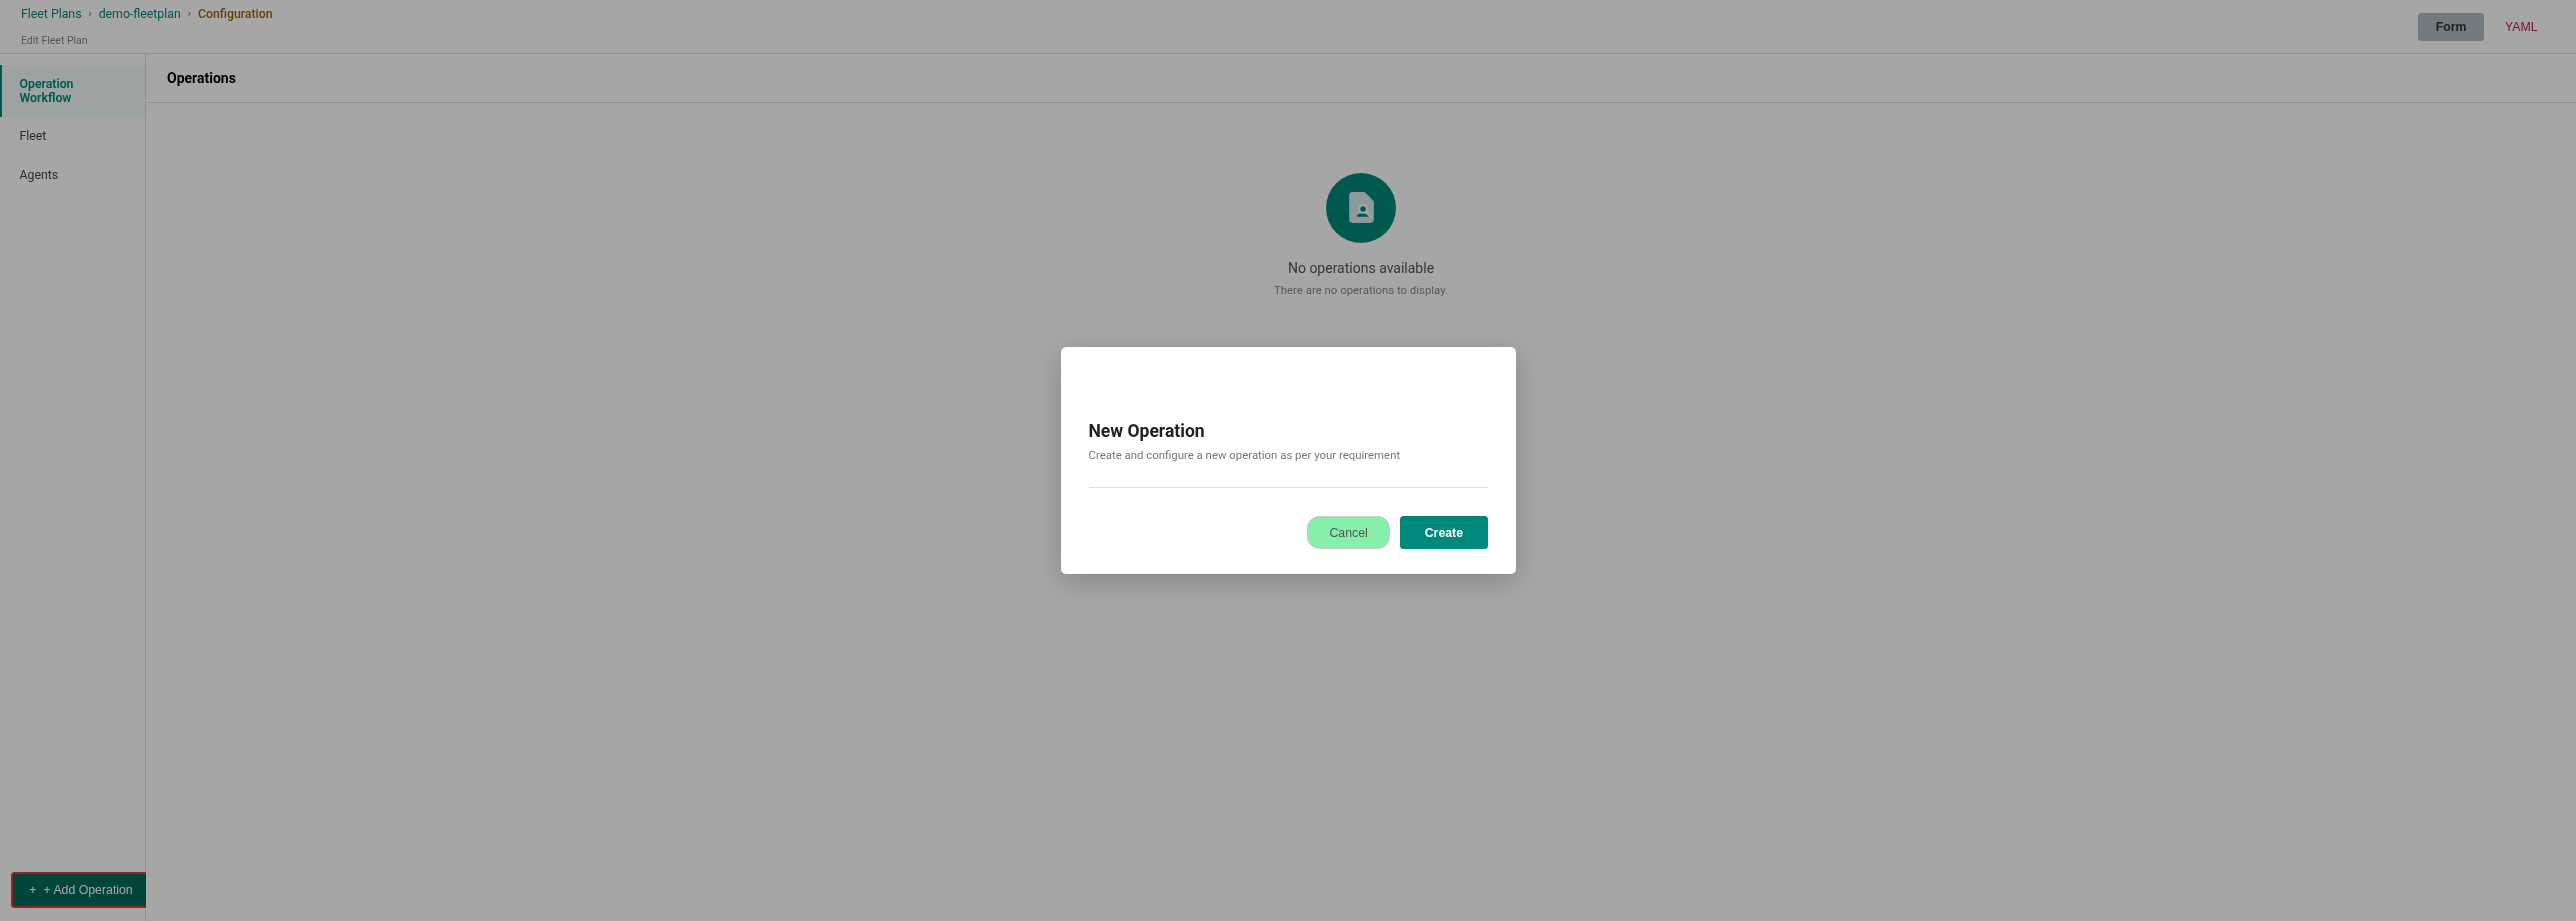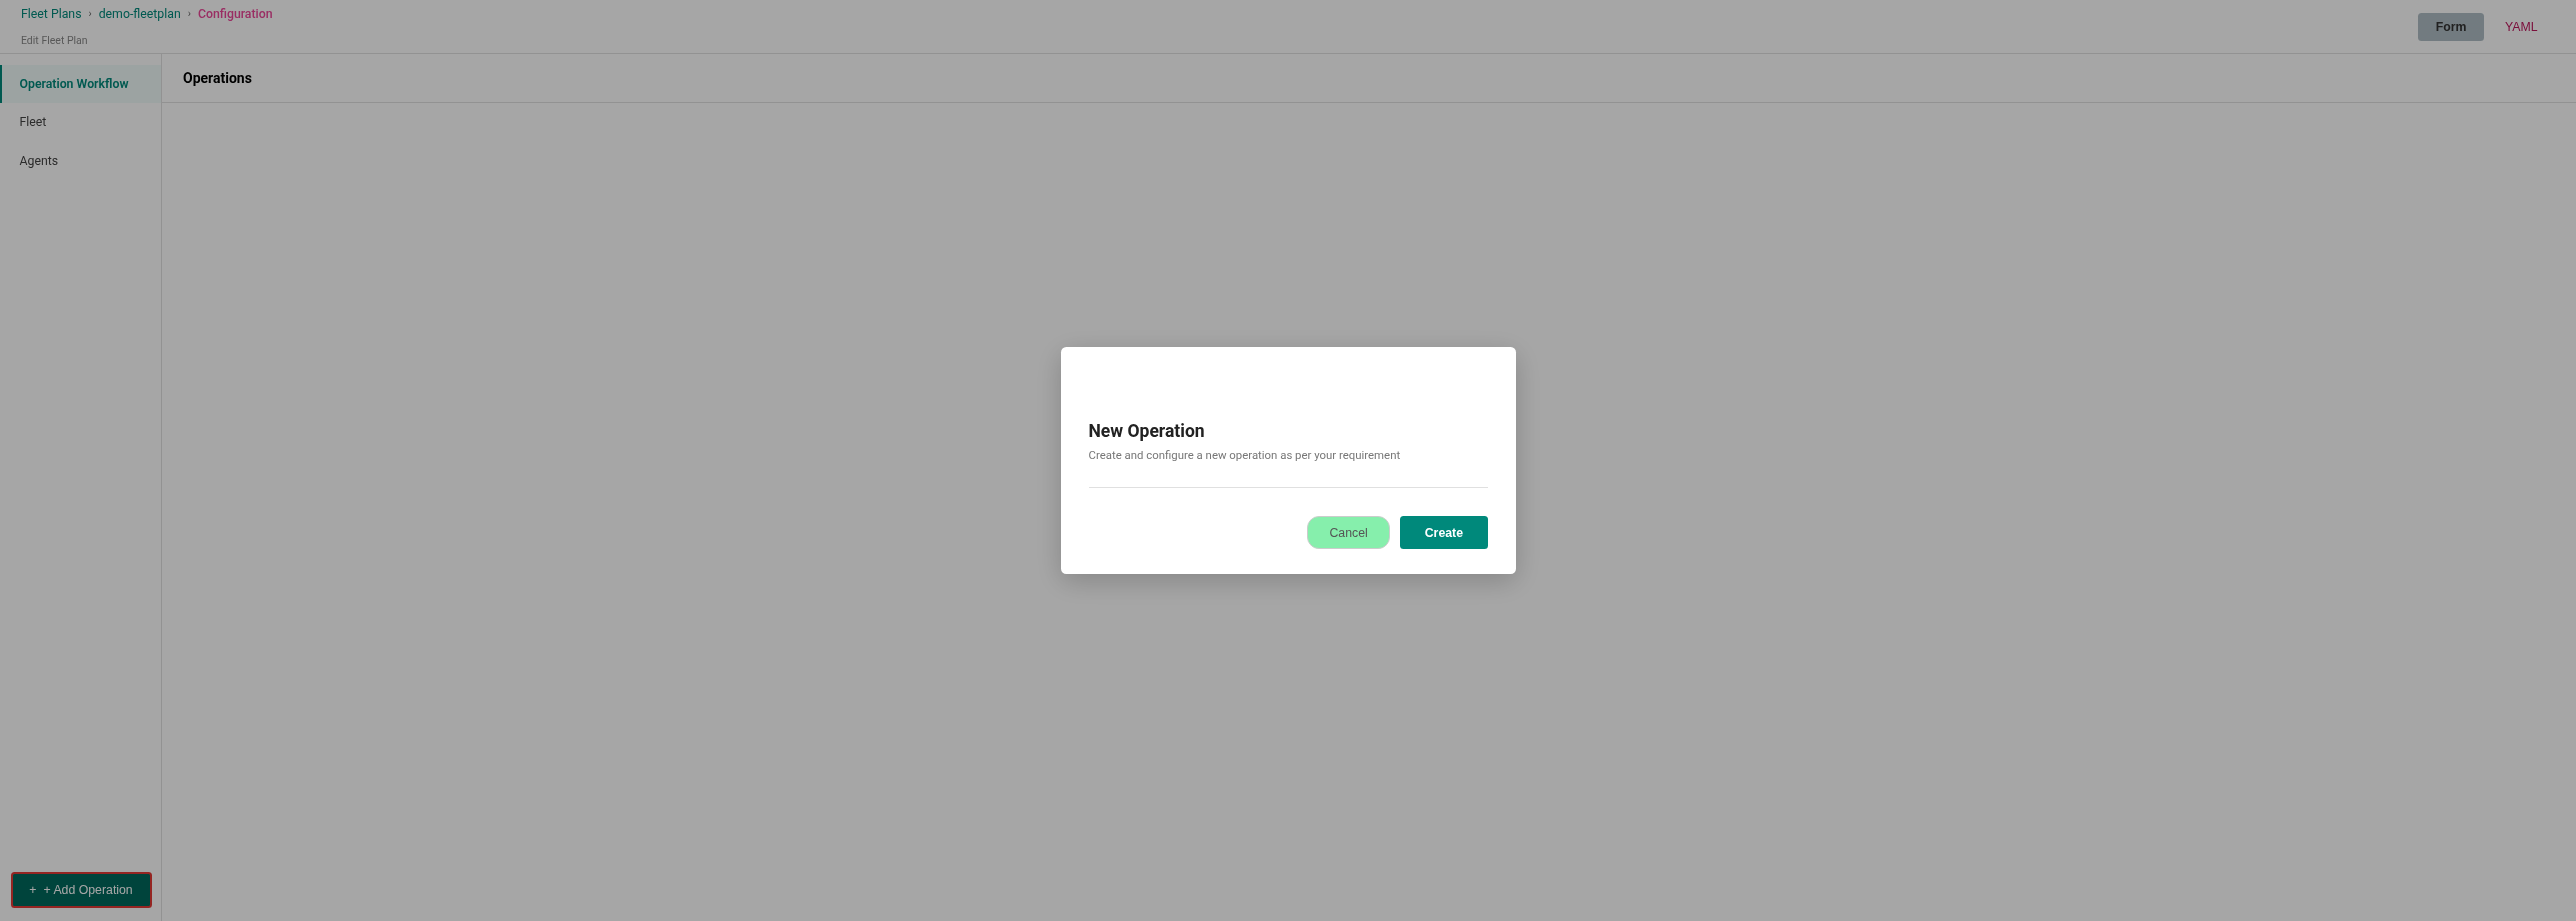--- a/index.html
+++ b/index.html
@@ -33,21 +33,21 @@
     .breadcrumb-link {
       color: #00897b;
       cursor: pointer;
       text-decoration: none;
     }
     .breadcrumb-sep {
       color: #666;
       font-size: 10.5px;
     }
     .breadcrumb-current {
-      color: #ec4899;
+      color: #a16207;
       font-weight: 500;
     }
     .breadcrumb-sub {
       font-size: 10.5px;
       color: #888;
       margin-top: 13px;
     }
 
     .header-actions {
       display: flex;
@@ -74,21 +74,21 @@
     }
 
     
     .layout {
       display: flex;
       height: calc(100vh - 53px);
     }
 
     
     .sidebar {
-      width: 162px;
+      width: 146px;
       background: #fff;
       border-right: 0.9px solid #e0e0e0;
       padding: 10.5px 0;
       flex-shrink: 0;
     }
     .sidebar-item {
       padding: 12.3px 17.5px;
       font-size: 12.3px;
       color: #444;
       cursor: pointer;
@@ -298,20 +298,31 @@
       <button class="btn-add-operation">
         <span>+</span>
         <span style="margin-left:0;">+ Add Operation</span>
       </button>
     </div>
   </div>
 
   <div class="main">
     <div class="content-area">
       <div class="section-header">Operations</div>
+      <div class="empty-state">
+        <div class="empty-icon-circle">
+          <svg viewBox="0 0 24 24" xmlns="http://www.w3.org/2000/svg">
+            <path d="M14 2H6C4.9 2 4 2.9 4 4v16c0 1.1.9 2 2 2h12c1.1 0 2-.9 2-2V8l-6-6zm-1 9c1.1 0 2 .9 2 2s-.9 2-2 2-2-.9-2-2 .9-2 2-2zm4 7H9v-.5c0-1.3 2.7-2 4-2s4 .7 4 2V18z"></path>
+            <circle cx="13" cy="13" r="2.5" fill="none" stroke="rgba(255,255,255,0.85)" stroke-width="1.5"></circle>
+            <line x1="15.5" y1="15.5" x2="18" y2="18" stroke="rgba(255,255,255,0.85)" stroke-width="1.8" stroke-linecap="round"></line>
+          </svg>
+        </div>
+        <div class="empty-title">No operations available</div>
+        <div class="empty-desc">There are no operations to display.</div>
+      </div>
     </div>
   </div>
 </div>
 
 <div class="overlay">
   <div class="modal">
     <div class="modal-title">New Operation</div>
     <div class="modal-subtitle">Create and configure a new operation as per your requirement</div>
     <hr class="modal-divider">
     <div class="modal-actions">

